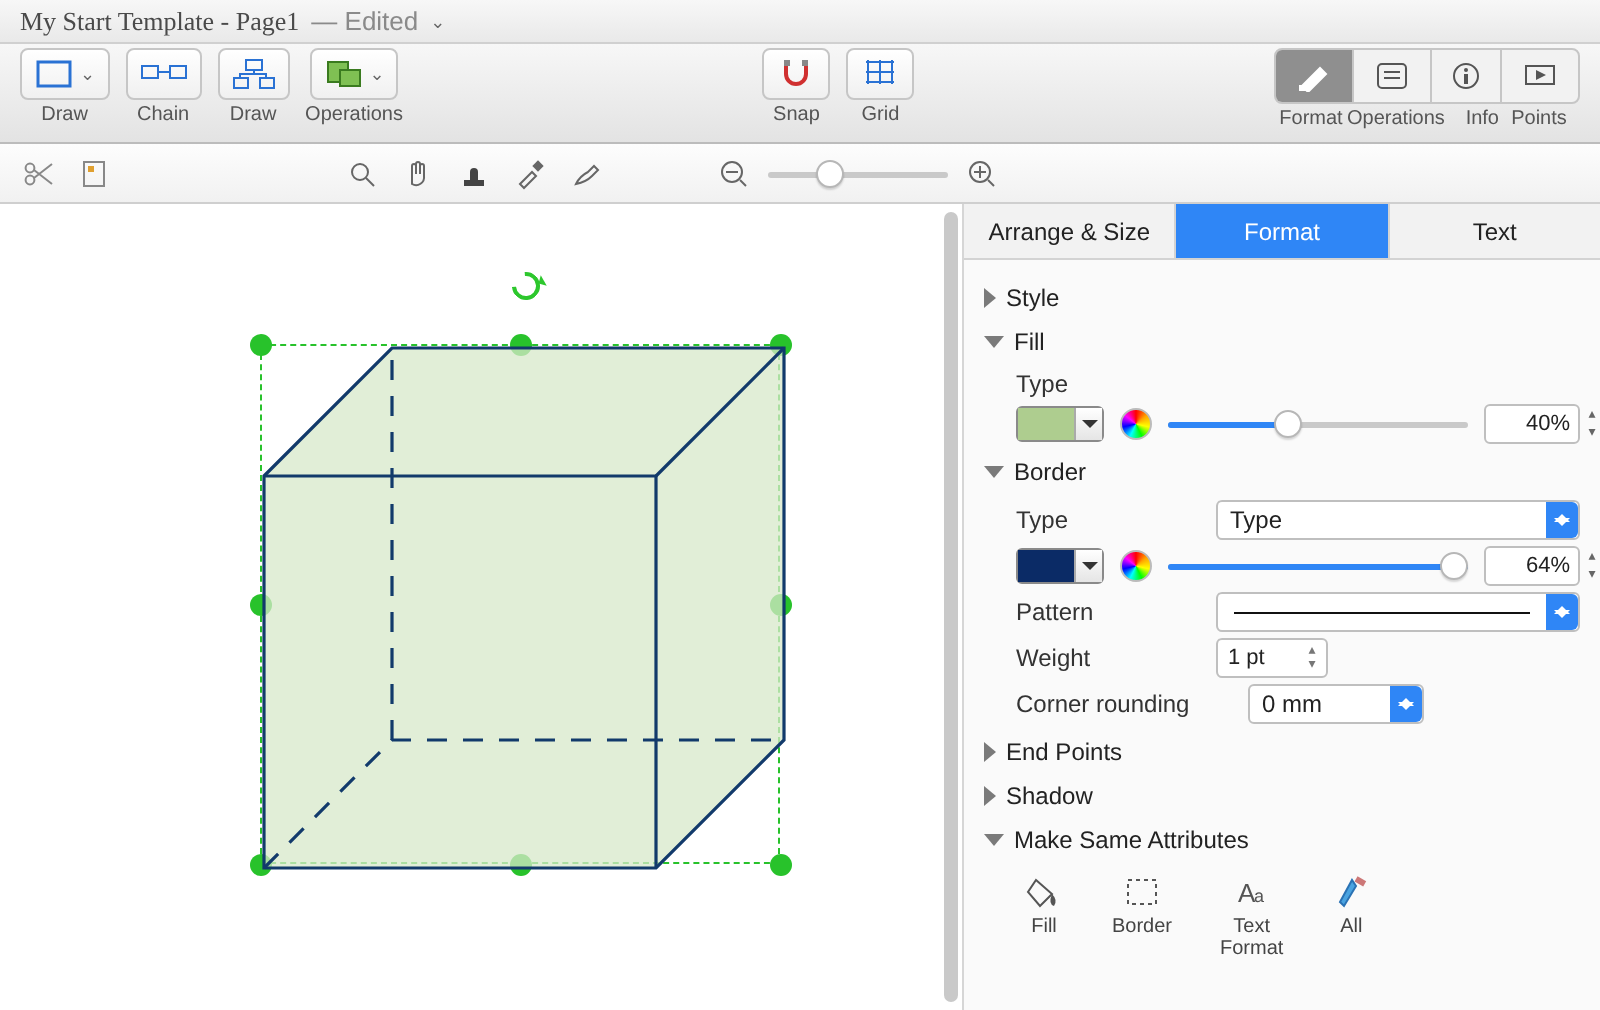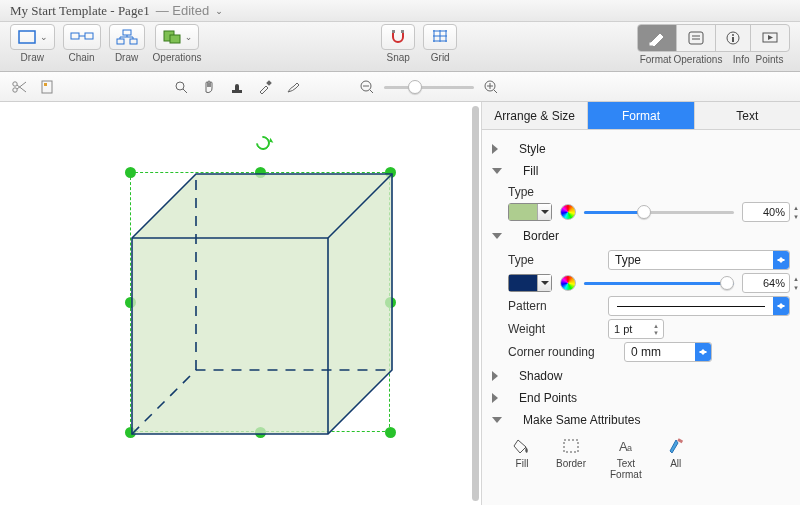--- a/index.html
+++ b/index.html
@@ -33,21 +33,21 @@
   .cube-face { fill: #d7e8c9; fill-opacity: 0.75; stroke: #123a6b; stroke-width: 1.6; }
   .cube-edge { stroke: #123a6b; stroke-width: 1.6; fill: none; }
   .cube-dash { stroke-dasharray: 10 8; }
   
   .inspector { width: 318px; background: #fafafa; display: flex; flex-direction: column; font-size: 12px; color: #222; }
   .insp-tabs { display: flex; height: 28px; border-bottom: 1px solid #d3d3d3; }
   .insp-tabs .itab { flex: 1; display: flex; align-items: center; justify-content: center; border-right: 1px solid #d3d3d3; background: #f2f2f2; }
   .insp-tabs .itab:last-child{border-right:none;}
   .insp-tabs .itab.active { background: #2f86f6; color: #fff; }
   .insp-body { padding: 8px 10px 4px 10px; overflow: auto; }
-  .sect-head { display: flex; align-items: center; gap: 21px; padding: 4px 0; cursor: default; }
+  .sect-head { display: flex; align-items: center; gap: 5px; padding: 4px 0; cursor: default; }
   .tri { width: 0; height: 0; border-style: solid; display: inline-block; }
   .tri.right { border-width: 5px 0 5px 6px; border-color: transparent transparent transparent #7a7a7a; }
   .tri.down { border-width: 6px 5px 0 5px; border-color: #7a7a7a transparent transparent transparent; }
   .row { display: flex; align-items: center; margin: 3px 0 3px 16px; gap: 8px; }
   .row .lbl { width: 92px; color: #333; }
   .select { flex: 1; height: 20px; border: 1px solid #bfbfbf; border-radius: 3px; background: #fff; display: flex; align-items: center; padding: 0 6px; font-size: 12px; position: relative; }
   .select .stepper { position: absolute; right: 0; top: 0; bottom: 0; width: 16px; background: #2f86f6; border-top-right-radius: 3px; border-bottom-right-radius: 3px; }
   .select .stepper::before, .select .stepper::after { content:""; position:absolute; left:4px; border:4px solid transparent; }
   .select .stepper::before { top:2px; border-bottom-color:#fff; }
   .select .stepper::after { bottom:2px; border-top-color:#fff; }
@@ -364,25 +364,25 @@
       <div class="row">
         <span class="lbl" style="width:108px">Corner rounding</span>
         <div class="select" style="flex:0 0 88px">
             <span>0 mm</span>
             <div class="stepper"></div>
           </div>
       </div>
 
       <div class="sect-head">
           <span class="tri right"></span>
+          <span>End Points</span>
+        </div>
+      <div class="sect-head">
+          <span class="tri right"></span>
           <span>Shadow</span>
-        </div>
-      <div class="sect-head">
-          <span class="tri right"></span>
-          <span>End Points</span>
         </div>
 
       <div class="sect-head">
           <span class="tri down"></span>
           <span>Make Same Attributes</span>
         </div>
       <div class="msa">
         <div class="item">
           <svg width="20" height="18">
               <path d="M6 3 L14 10 L8 16 L2 9 Z" fill="none" stroke="#555"></path>

